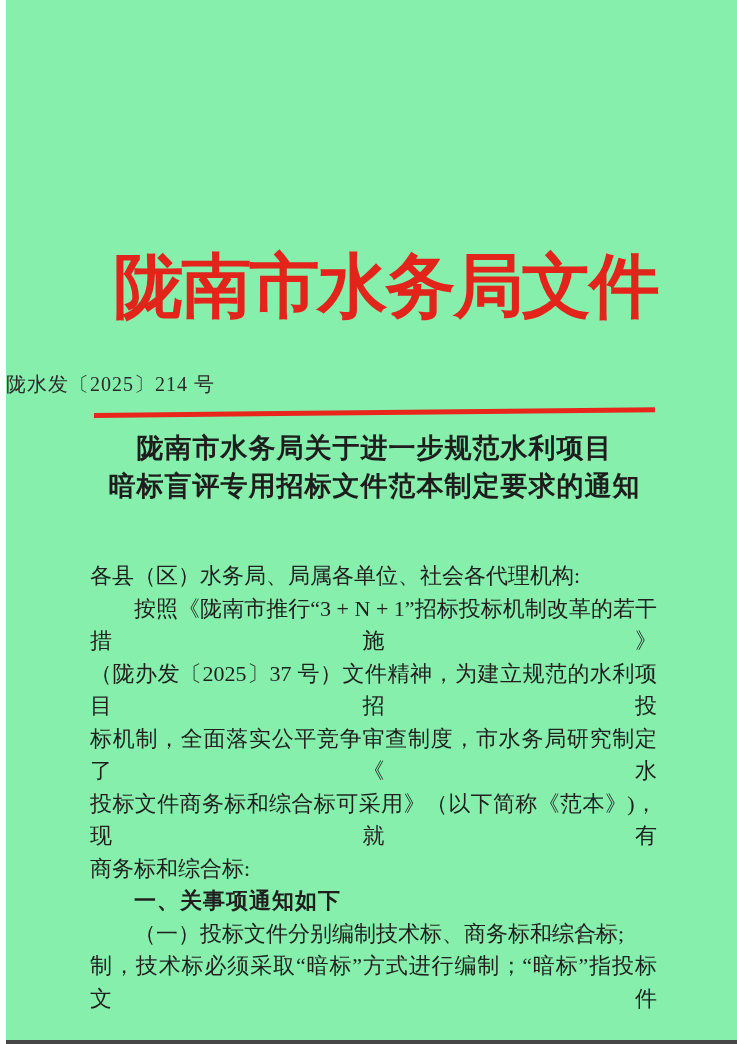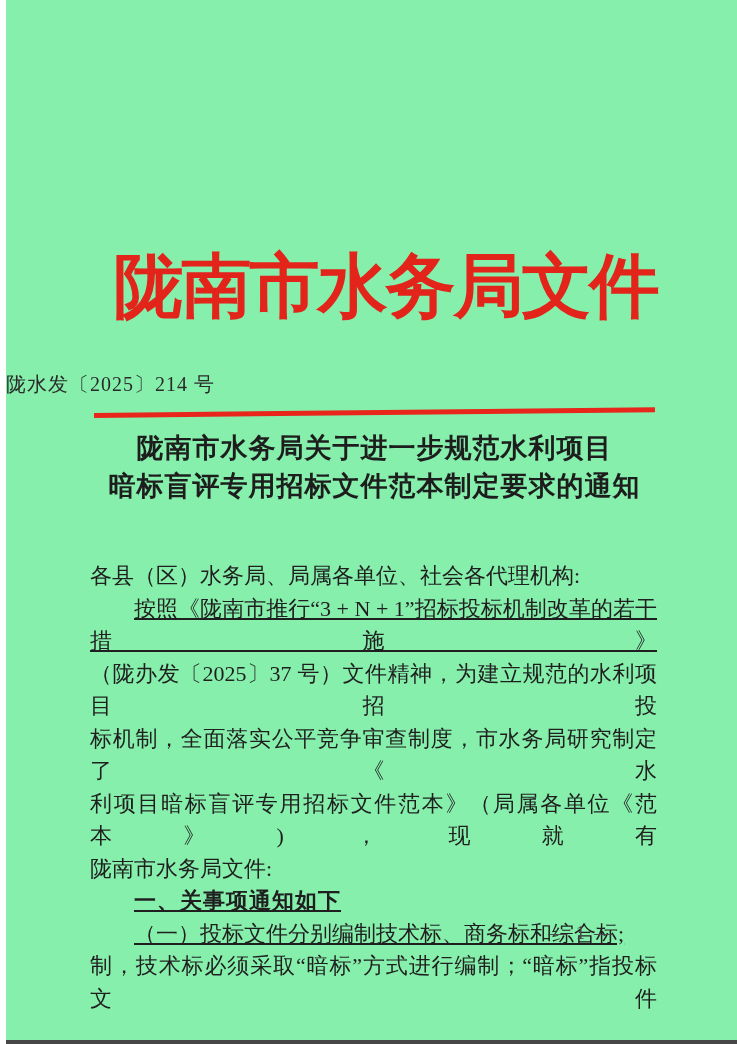--- a/index.html
+++ b/index.html
@@ -89,21 +89,21 @@
   .body-text {
     position: absolute;
     top: 560px;
     left: 84px;
     width: 567px;
     font-size: 22px;
     line-height: 32.5px;
     color: #1f1f1f;
   }
   .line { white-space: nowrap; }
-  .line.ind { text-indent: 2em; text-decoration: underline; }
+  .line.ind { text-indent: 2em; }
   .line.fill {
     white-space: normal;
     text-align: justify;
     text-align-last: justify;
   }
   .line.hd {
     font-weight: bold;
     font-family: "Liberation Sans", "DejaVu Sans", sans-serif;
     letter-spacing: 1px;
   }
@@ -132,22 +132,22 @@
   <div class="doc-title">
     <div>陇南市水务局关于进一步规范水利项目</div>
     <div>暗标盲评专用招标文件范本制定要求的通知</div>
   </div>
 
   <div class="body-text">
       <div class="line">各县（区）水务局、局属各单位、社会各代理机构:</div>
       <div class="line ind fill">按照《陇南市推行“3 + N + 1”招标投标机制改革的若干措施》</div>
       <div class="line fill">（陇办发〔2025〕37 号）文件精神，为建立规范的水利项目招投</div>
       <div class="line fill">标机制，全面落实公平竞争审查制度，市水务局研究制定了《水</div>
-      <div class="line fill">利项目暗标盲评专用招标文件范本》（局属各单位《范本》)，现就有</div>
-      <div class="line">陇南市水务局文件:</div>
+      <div class="line fill">投标文件商务标和综合标可采用》（以下简称《范本》)，现就有</div>
+      <div class="line">商务标和综合标:</div>
       <div class="line ind hd">一、关事项通知如下</div>
       <div class="line ind">（一）投标文件分别编制技术标、商务标和综合标;</div>
       <div class="line fill">制，技术标必须采取“暗标”方式进行编制；“暗标”指投标文件</div>
     </div>
 
   <div class="page-number">— 1 —</div>
 
   <div class="edge-right" style="background: rgb(71, 71, 71);"></div>
   <div class="edge-bottom" style="background: rgb(71, 71, 71);"></div>
 

